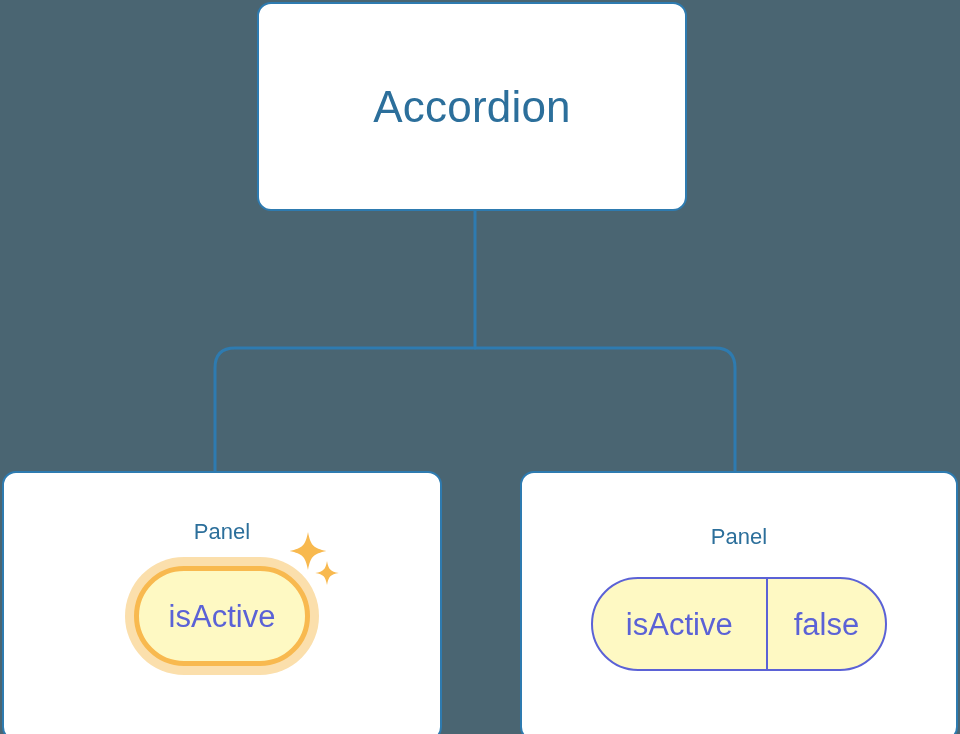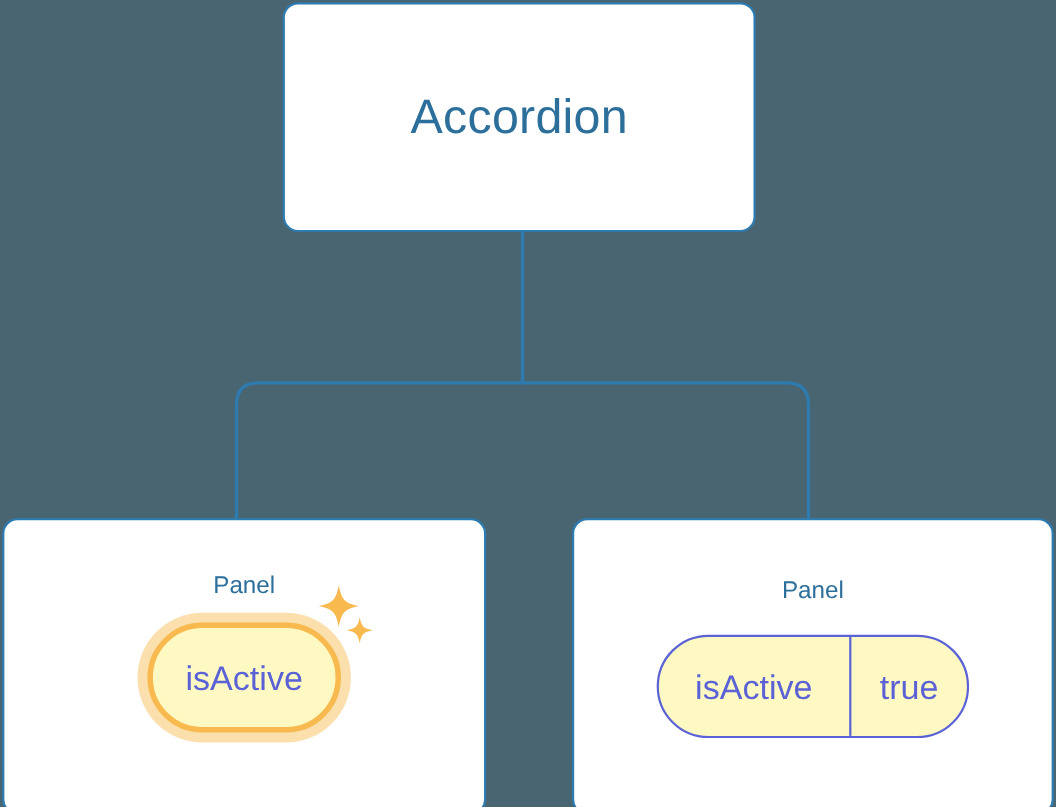--- a/index.html
+++ b/index.html
@@ -202,18 +202,18 @@
     </div>
   </div>
 
   <div class="node node-panel node-panel-right">
 
     <span class="panel-title">Panel</span>
 
     <div class="pill-wrap">
       <div class="pill pill-default">
         <span class="pill-cell pill-key">isActive</span>
-        <span class="pill-cell pill-val">true</span>
+        <span class="pill-cell pill-val">false</span>
       </div>
     </div>
   </div>
 
 </div>
 
 </body></html>

